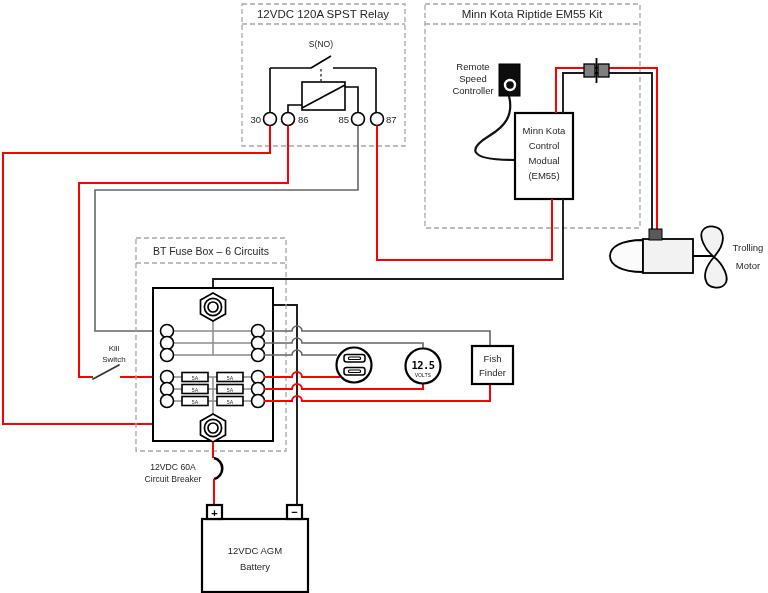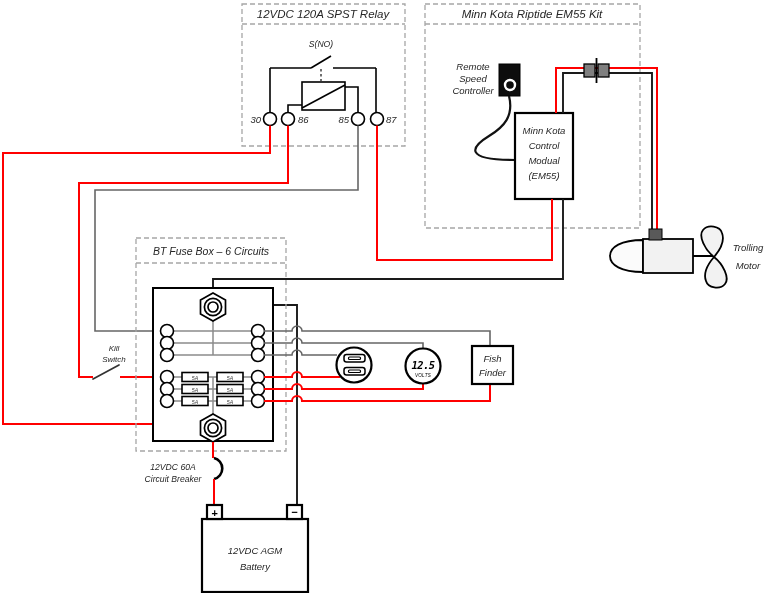--- a/index.html
+++ b/index.html
@@ -1,16 +1,16 @@
 <!DOCTYPE html>
 <html style="--wire-red: #ff0000; --wire-black: #1a1a1a; --wire-gray: #666666; --bus-gray: #8c8c8c; --box-dash: #a6a6a6; --text-color: #262626; --fill-light: #f2f2f2; --connector-gray: #7f7f7f;"><head>
 <meta charset="utf-8">
 <style>
   html,body{margin:0;padding:0;background:#fff;}
-  .stage{position:relative;width:768px;height:593px;background:#fff;overflow:hidden;font-style:italic;}
+  .stage{position:relative;width:768px;height:593px;background:#fff;overflow:hidden;}
   svg{display:block;}
   text{font-family:"Liberation Sans",sans-serif;fill:var(--text-color,#262626);}
   .t11{font-size:11.5px;}
   .t10{font-size:10.5px;}
   .t9{font-size:9.5px;}
   .t85{font-size:8.6px;}
   .t8{font-size:8px;}
   .tterm{font-size:9.5px;}
   .tfuse{font-size:5.2px;fill:#333;}
   .seg{font-family:"DejaVu Sans Mono",monospace;font-weight:bold;font-size:10.5px;letter-spacing:-0.6px;fill:#000;}

